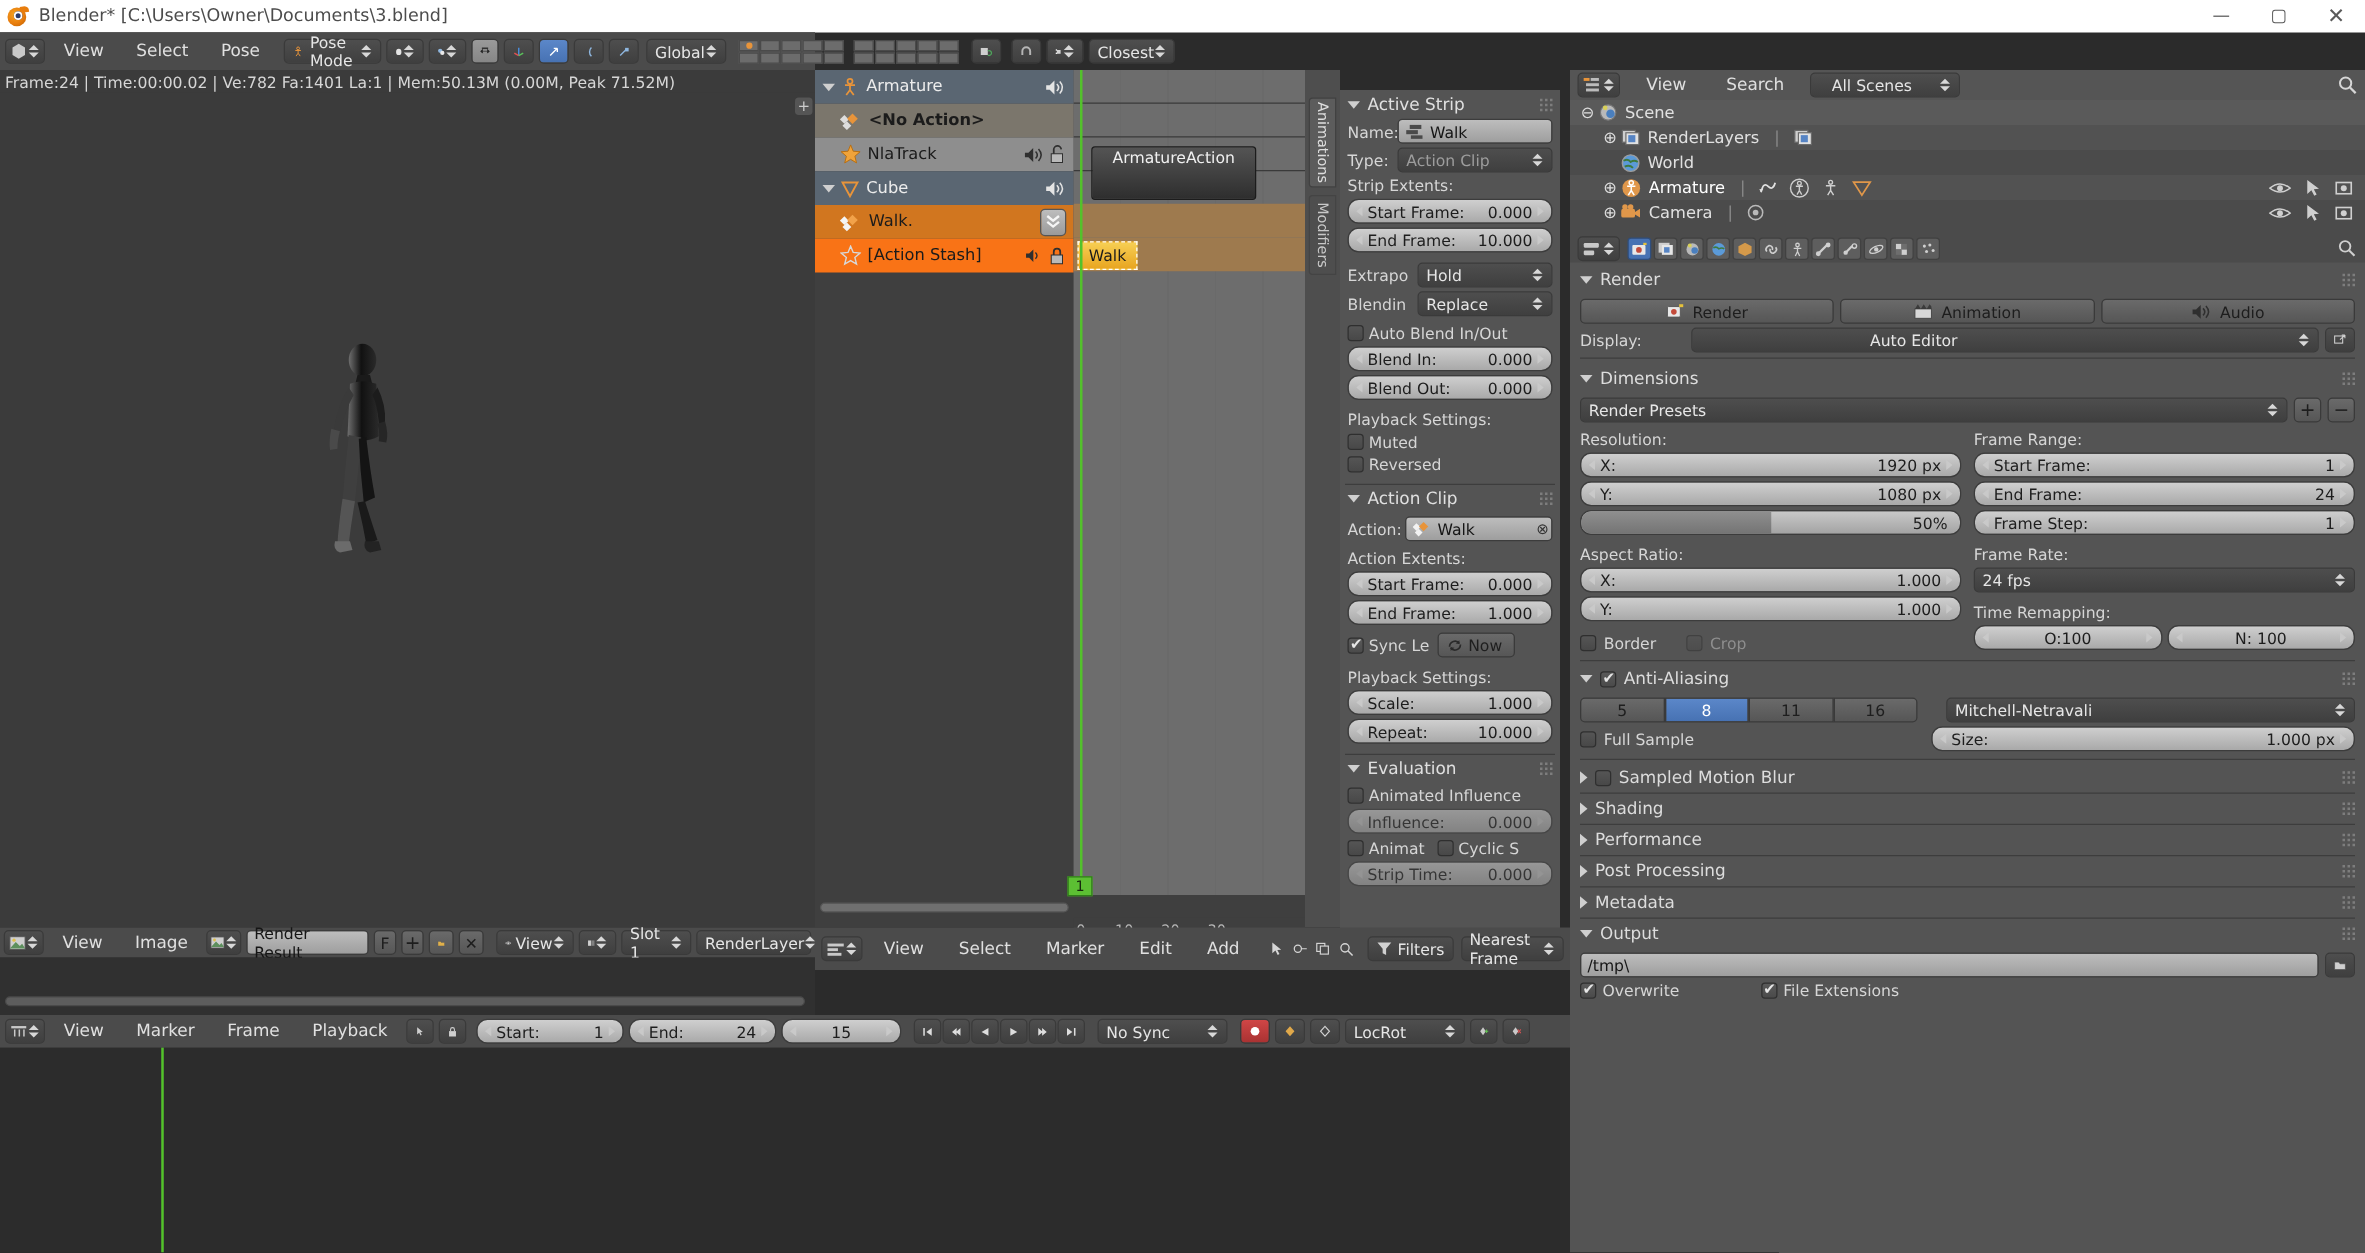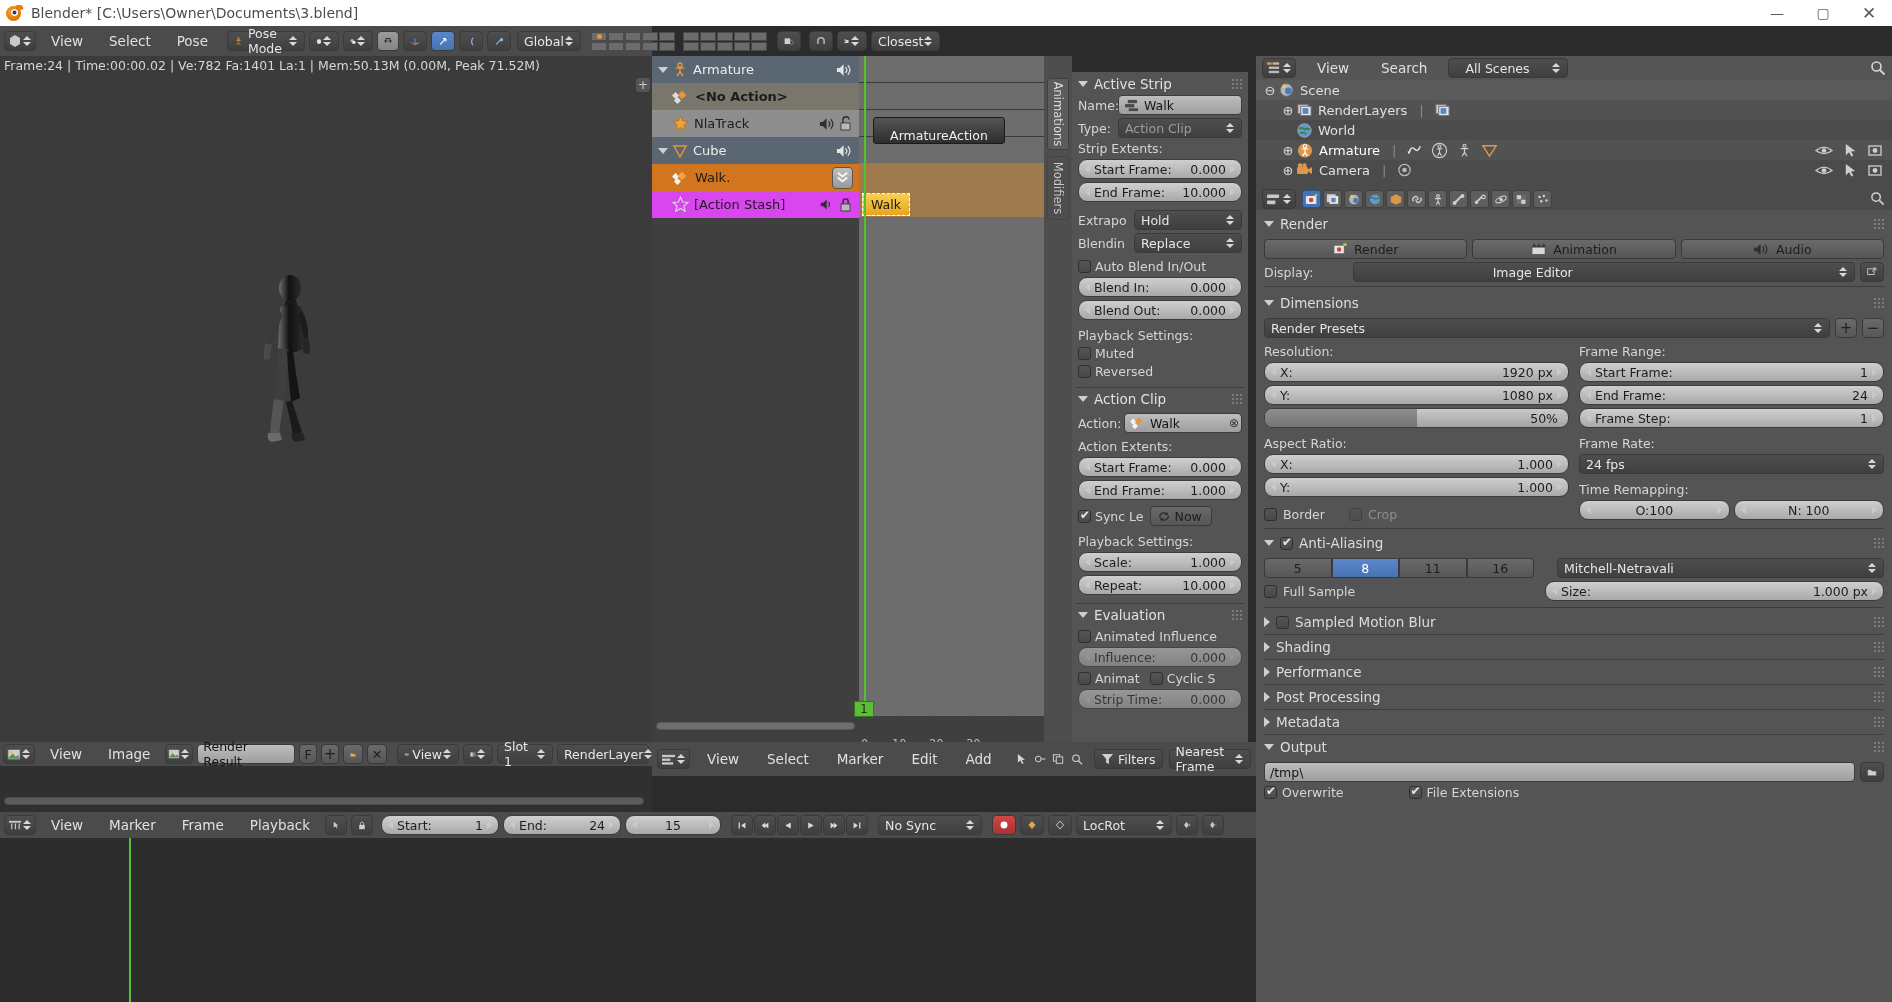--- a/index.html
+++ b/index.html
@@ -62,21 +62,21 @@
   #figure{ left:246px; top:200px; width:90px; height:175px; }
 
   
   #nla{ left:652px; top:56px; width:392px; height:686px; background:#3f3f3f; }
   #nlaChannels{ left:0; top:0; width:207px; height:660px; }
   .chrow{ height:27px; display:flex; align-items:center; padding:0 6px; position:relative; }
   .chrow.obj{ background:#5a6672; }
   .chrow.noact{ background:#7b766c;font-weight:bold; }
   .chrow.track{ background:#8e8e8e; }
   .chrow.sel{ background:#d1761f; }
-  .chrow.stash{ background:#d946ef; }
+  .chrow.stash{ background:#f97316; }
   .chname{ font-size:13px; color:#1b1b1b; margin-left:5px; }
   .chrow.obj .chname{ color:#ececec; }
   .spkr{ margin-left:auto; font-size:13px; color:#2a2a2a; }
   .chrow.obj .spkr{ color:#e4e4e4; }
   #nlaStrips{ left:207px; top:0; width:185px; height:660px; background:#6d6d6d; }
   .playhead{ position:absolute; width:2px; background:#53c22b; }
   #nlaScroll{ left:0; top:663px; width:392px; height:14px; }
   #nlaRuler{ left:207px; top:678px; width:185px; height:22px; background:#3f3f3f; }
 
   
@@ -376,21 +376,21 @@
   </div>
 
   <div class="abs" id="nlaStrips">
     <div class="abs" style="left:0;top:0;width:185px;height:660px;background:repeating-linear-gradient(to right,#6d6d6d 0 37px,#6a6a6a 37px 38px);"></div>
     <div class="abs" style="left:0;top:26px;width:185px;height:1px;background:#3a3a3a;"></div>
     <div class="abs" style="left:0;top:53px;width:185px;height:1px;background:#3a3a3a;"></div>
     <div class="abs" style="left:0;top:80px;width:185px;height:1px;background:#3a3a3a;"></div>
     <div class="abs" style="left:0;top:107px;width:185px;height:27px;background:#9e7a4e;"></div>
     <div class="abs" style="left:0;top:134px;width:185px;height:27px;background:#9e7a4e;"></div>
 
-    <div class="abs" style="left:14px;top:61px;width:132px;height:27px;border-radius:3px;background:linear-gradient(#545454,#2e2e2e);border:1px solid #1c1c1c;display:flex;align-items:flex-end;justify-content:center;">
+    <div class="abs" style="left:14px;top:61px;width:132px;height:43px;border-radius:3px;background:linear-gradient(#545454,#2e2e2e);border:1px solid #1c1c1c;display:flex;align-items:flex-start;justify-content:center;">
       <span style="font-size:12.5px;color:#f0f0f0;">ArmatureAction</span>
     </div>
 
     <div class="abs" style="left:3px;top:137px;width:48px;height:23px;background:linear-gradient(#f7cf54,#e8a520);border:1.5px dashed #ffffff;display:flex;align-items:center;justify-content:center;">
       <span style="font-size:12.5px;color:#1b1b1b;">Walk</span>
     </div>
 
     <div class="playhead" style="left:5px;top:0;height:660px;"></div>
     <div class="abs" style="left:-5px;top:645px;width:20px;height:16px;background:#5cbf33;border:1px solid #2f7a1a;display:flex;align-items:center;justify-content:center;">
       <span style="font-size:11.5px;color:#16290d;">1</span>
@@ -942,21 +942,21 @@
         <svg width="17" height="13" viewBox="0 0 18 14">
             <path d="M1 5 H4 L8 1 V13 L4 9 H1 Z" fill="#2f2f2f"></path>
             <path d="M10 4 Q13 7 10 10 M12.5 2 Q17 7 12.5 12" stroke="#2f2f2f" stroke-width="1.3" fill="none"></path>
           </svg>
         <span style="margin-left:6px;color:#1d1d1d;">Audio</span>
       </div>
     </div>
     <div class="rrow">
       <span class="plabel" style="width:84px;">Display:</span>
       <div class="btn dark" style="flex:1;">
-        <span style="margin-left:auto;margin-right:auto;">Image Editor</span>
+        <span style="margin-left:auto;margin-right:auto;">Auto Editor</span>
         <span class="spin">
             <i class="u"></i>
             <i class="d"></i>
           </span>
       </div>
       <div class="btn dark" style="width:24px;justify-content:center;">
         <svg width="13" height="12" viewBox="0 0 14 13">
             <rect x="1" y="2" width="9" height="8" fill="none" stroke="#cfcfcf" stroke-width="1.2"></rect>
             <path d="M7 6 L12.5 1 M12.5 1 H9 M12.5 1 V4.5" stroke="#cfcfcf" stroke-width="1.2" fill="none"></path>
           </svg>

